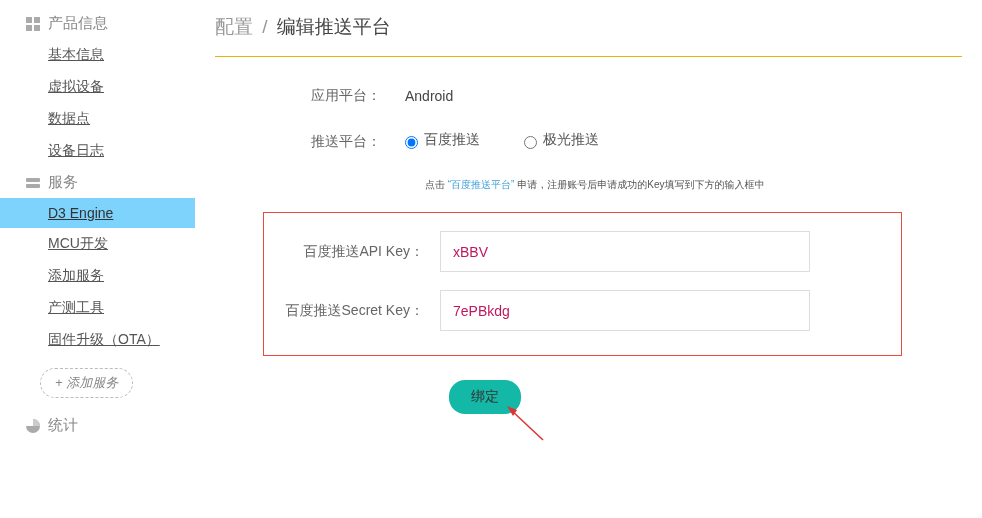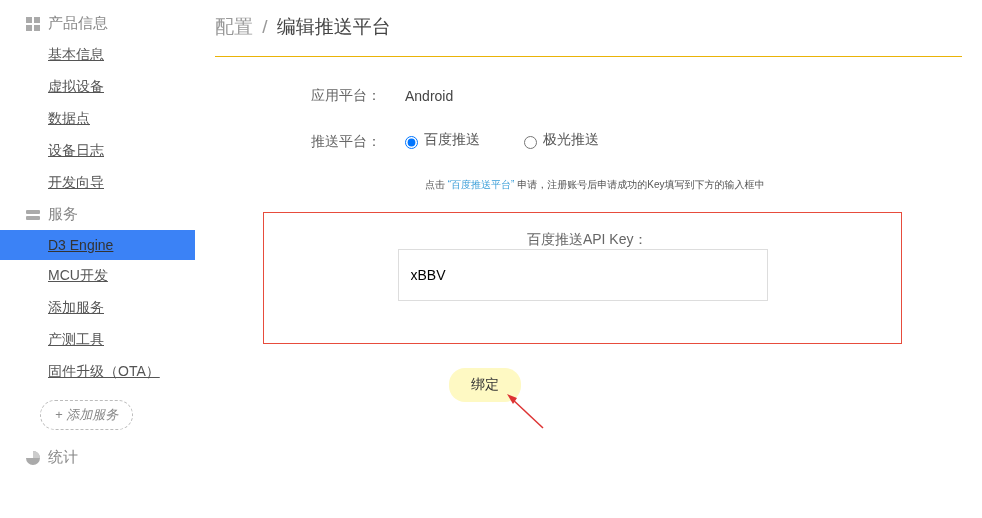--- a/index.html
+++ b/index.html
@@ -4,39 +4,39 @@
 <style>
 * { margin: 0; padding: 0; box-sizing: border-box; }
 body { font-family: "Microsoft YaHei", Arial, sans-serif; font-size: 14px; color: #333; background: #fff; width: 982px; height: 518px; overflow: hidden; position: relative; }
 .layout { display: flex; height: 100%; }
 .sidebar { width: 195px; padding-top: 8px; }
 .main { flex: 1; padding: 10px 20px 0 20px; }
 .side-section-head { display: flex; align-items: center; padding: 6px 0 6px 26px; color: #888; font-size: 15px; }
 .side-icon { width: 14px; height: 14px; margin-right: 8px; display: inline-flex; align-items: center; justify-content: center; }
 .side-icon svg { width: 14px; height: 14px; fill: #aaa; }
 .side-item { padding: 7px 0 7px 48px; color: #555; cursor: pointer; text-decoration: underline; }
-.side-item.active { background: #3b82f6; color: #333; }
+.side-item.active { background: #7dd3fc; color: #333; }
 .add-btn { margin: 12px 0 12px 40px; padding: 5px 14px; border: 1px dashed #bbb; border-radius: 16px; color: #888; font-size: 13px; display: inline-block; cursor: pointer; font-style: italic; }
 .breadcrumb { font-size: 19px; color: #444; padding: 4px 0 16px 0; border-bottom: 1px solid #eab308; }
 .breadcrumb .parent { color: #999; }
 .breadcrumb .sep { color: #999; padding: 0 4px; }
 .form { padding: 30px 0 0 60px; }
 .row { display: flex; align-items: center; margin: 0 0 26px 0; }
 .lbl { width: 130px; text-align: right; color: #666; font-size: 14px; padding-right: 24px; }
 .val { color: #444; font-size: 14px; }
 .radio-opt { display: inline-flex; align-items: flex-end; margin-right: 40px; font-size: 14px; color: #555; cursor: pointer; }
 .radio-opt input { margin-right: 6px; vertical-align: middle; }
 .hint { margin: 10px 0 20px 150px; font-size: 10px; color: #555; }
 .hint .link { color: #3a9ed8; }
 .keybox { border: 1px solid #e74c3c; padding: 18px 14px 6px 14px; margin-left: -12px; margin-right: 60px; }
-.keybox .row { margin-bottom: 36px; flex-direction: column; }
+.keybox .row { margin-bottom: 18px; }
 .keybox .lbl { width: 162px; padding-right: 16px; }
-.keybox input.txt { width: 370px; height: 52px; border: 1px solid #ddd; padding: 0 12px; font-size: 14px; color: #000000; outline: none; }
+.keybox input.txt { width: 370px; height: 41px; border: 1px solid #ddd; padding: 0 12px; font-size: 14px; color: #be185d; outline: none; }
 .submit-row { margin: 24px 0 0 174px; position: relative; }
-.submit-btn { background: #fef9c3; border: none; border-radius: 16px; padding: 8px 22px; font-size: 14px; color: #333; cursor: pointer; }
+.submit-btn { background: #14b8a6; border: none; border-radius: 16px; padding: 8px 22px; font-size: 14px; color: #333; cursor: pointer; }
 .arrow { position: absolute; left: 56px; top: 22px; }
 </style>
 </head>
 <body>
 
 <div class="layout">
   <div class="sidebar">
     <div class="side-section-head">
       <span class="side-icon">
           <svg viewBox="0 0 14 14">
@@ -45,21 +45,20 @@
             <rect x="0" y="8" width="6" height="6"></rect>
             <rect x="8" y="8" width="6" height="6"></rect>
           </svg>
         </span>
       <span>产品信息</span>
     </div>
     <div class="side-item">基本信息</div>
     <div class="side-item">虚拟设备</div>
     <div class="side-item">数据点</div>
     <div class="side-item">设备日志</div>
-    <div class="side-item">开发向导</div>
 
     <div class="side-section-head">
       <span class="side-icon">
           <svg viewBox="0 0 14 14">
             <rect x="0" y="2" width="14" height="4" rx="1"></rect>
             <rect x="0" y="8" width="14" height="4" rx="1"></rect>
           </svg>
         </span>
       <span>服务</span>
     </div>
@@ -111,20 +110,24 @@
         <span>点击</span>
         <span class="link">“百度推送平台”</span>
         <span>申请，注册账号后申请成功的Key填写到下方的输入框中</span>
       </div>
 
       <div class="keybox">
         <div class="row">
           <div class="lbl">百度推送API Key：</div>
           <input class="txt" type="text" value="xBBV" style="">
         </div>
+        <div class="row">
+          <div class="lbl">百度推送Secret Key：</div>
+          <input class="txt" type="text" value="7ePBkdg" style="">
+        </div>
       </div>
 
       <div class="submit-row">
         <button class="submit-btn">绑定</button>
         <svg class="arrow" width="40" height="40">
           <line x1="38" y1="38" x2="6" y2="8" stroke="#d33" stroke-width="1.5"></line>
           <polygon points="2,4 12,8 8,14" fill="#d33"></polygon>
         </svg>
       </div>
     </div>

